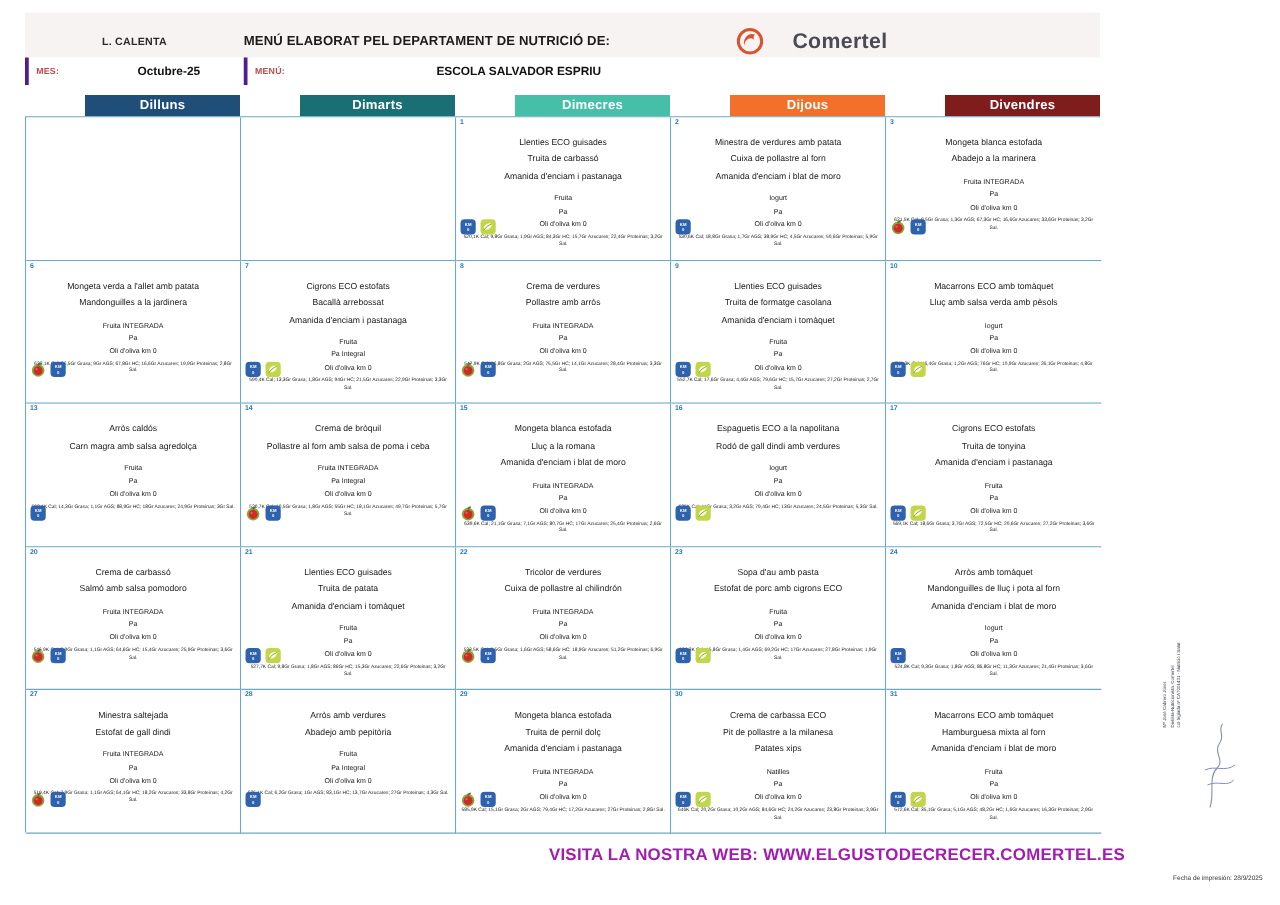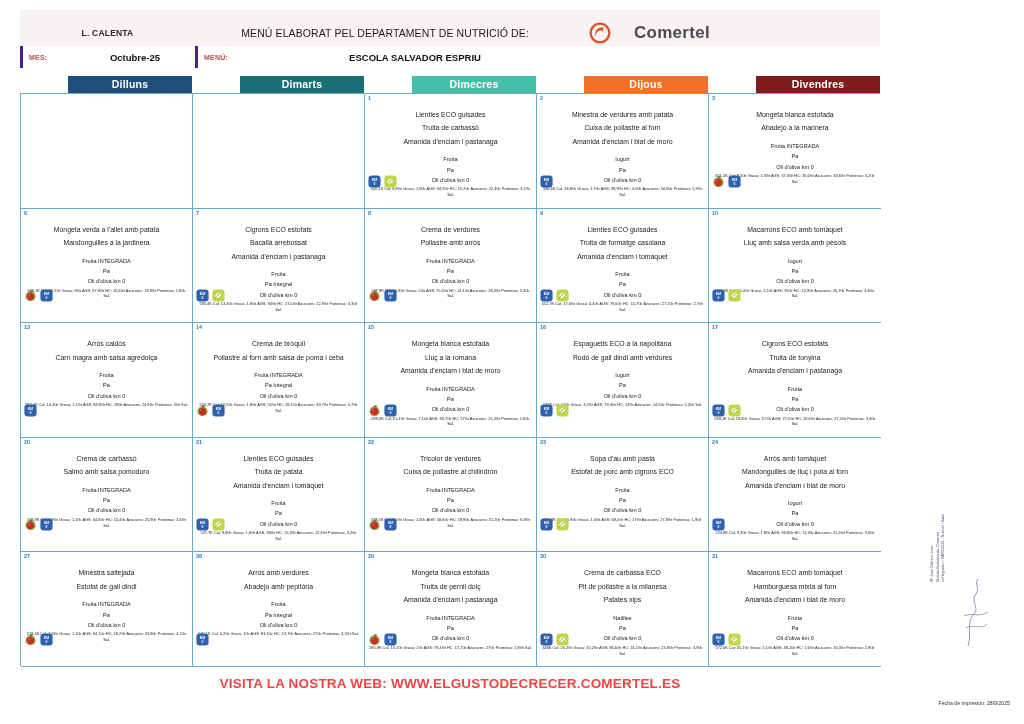--- a/index.html
+++ b/index.html
@@ -20,23 +20,23 @@
     position: absolute; left: 20px; top: 10px; width: 860px; height: 45px;
     background: #f7f3f3;
     display: flex; align-items: center;
   }
   .hdr-left {
     width: 175px; text-align: center;
     font-size: 8.5px; font-weight: bold; color: #2b2b2b;
     letter-spacing: .2px;
   }
   .hdr-title {
-    flex: 1; text-align: right;
-    font-size: 10.5px; font-weight: normal; color: #1c1c1c;
-    letter-spacing: .1px; padding-right: 60px;
+    flex: 1; text-align: left;
+    font-size: 10.5px; font-weight: bold; color: #1c1c1c;
+    letter-spacing: .1px; padding-right: 35px;
   }
   .logo { display: flex; align-items: center; gap: 23px; padding-right: 170px; }
   .logo-mark { width: 22px; height: 22px; flex: 0 0 22px; }
   .logo-text { font-size: 17px; font-weight: bold; color: #4b4b55; letter-spacing: .3px; }
 
   
   .bar { position: absolute; left: 20px; top: 46px; width: 860px; height: 22px; display: flex; gap: 0; }
   .bar-box {
     background: #ffffff; height: 22px; display: flex; align-items: center;
     border-left: 3px solid #4c1d95; position: relative; gap: 40px;
@@ -98,22 +98,22 @@
   .icons {
     position: absolute; left: 3px; bottom: 20px;
     display: flex; gap: 3px; align-items: center;
   }
   .ic { width: 13px; height: 13px; flex: 0 0 13px; }
   .ic svg { display: block; }
 
   
   .footer {
     position: absolute; left: 0; top: 676px; width: 900px;
-    text-align: center;
-    font-size: 13.5px; font-weight: bold; color: #ef4444;
+    text-align: right;
+    font-size: 13.5px; font-weight: bold; color: #a21caf;
     letter-spacing: .2px;
   }
   .printdate {
     position: absolute; right: 14px; top: 700px;
     font-size: 5.2px; color: #333;
   }
   .signature {
     position: absolute; right: 28px; top: 548px;
     width: 80px; height: 130px;
   }

